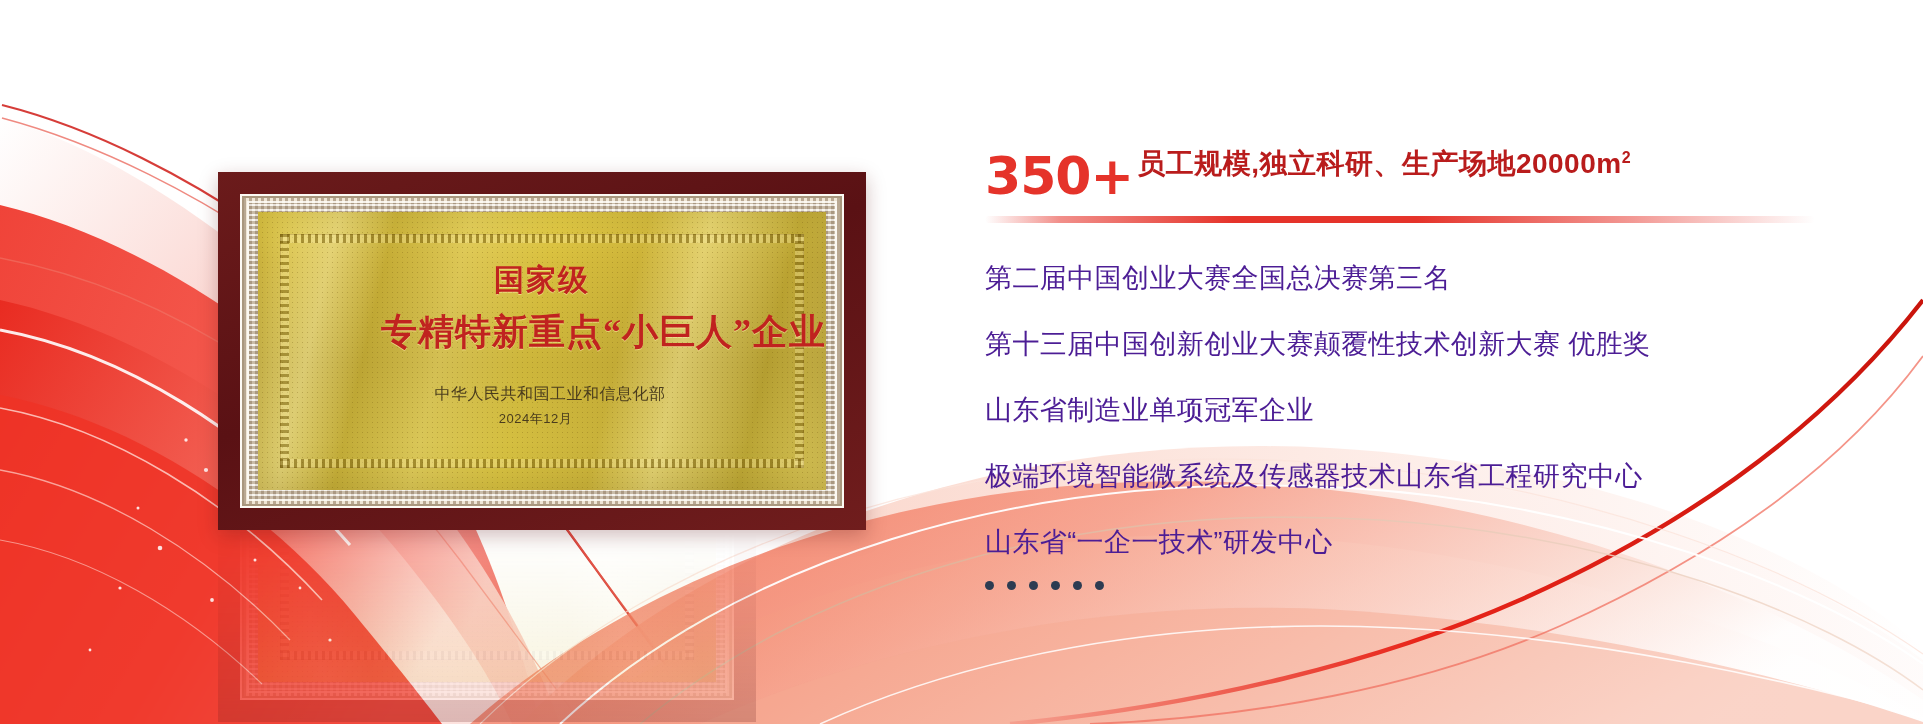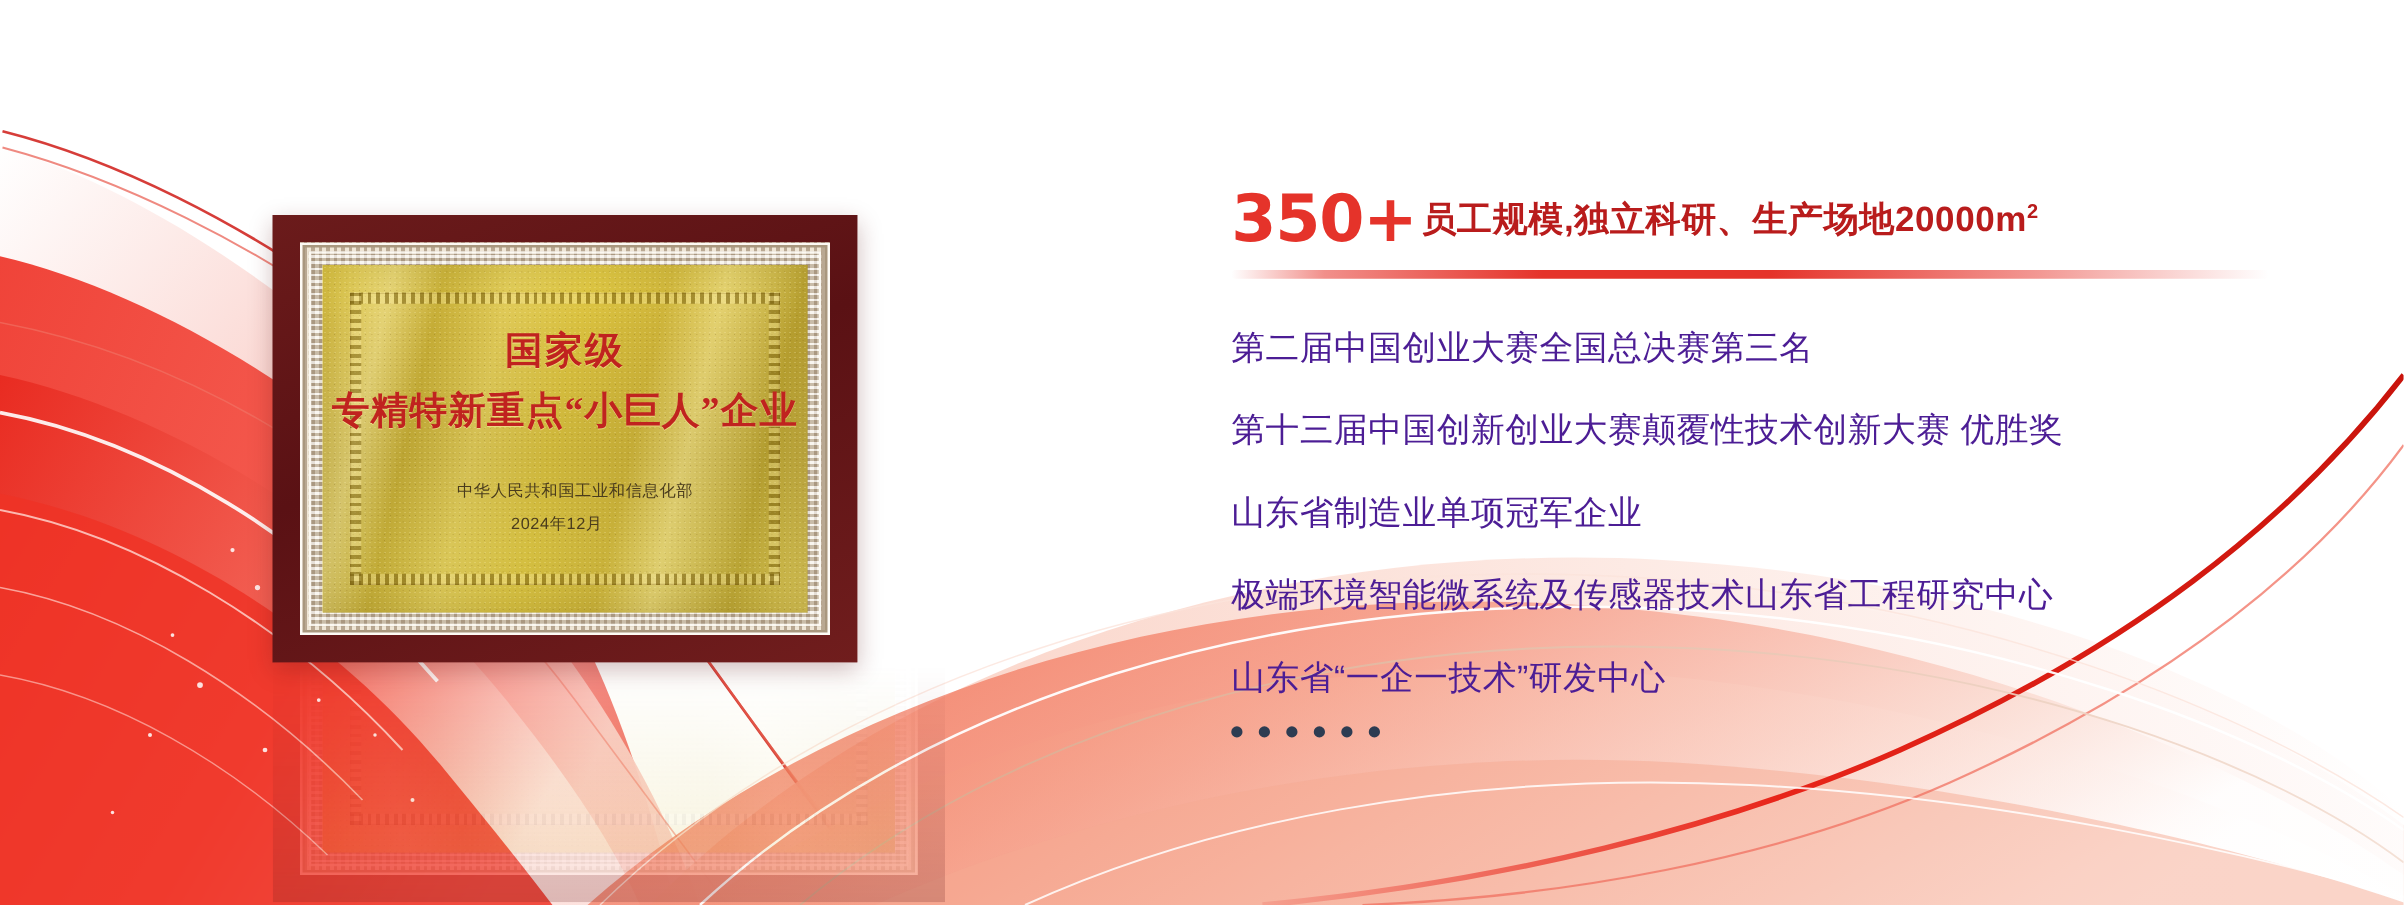--- a/index.html
+++ b/index.html
@@ -7,21 +7,21 @@
     width:1923px;height:724px;overflow:hidden;
     background:#ffffff;
     font-family:"Liberation Sans","DejaVu Sans",sans-serif;
   }
   #stage{position:relative;width:1923px;height:724px;overflow:hidden;background:#fff;}
 
   
   .bg-svg{position:absolute;inset:0;width:1923px;height:724px;}
 
   
-  .plaque-wrap{position:absolute;left:218px;top:172px;width:468px;height:358px;text-decoration:underline;}
+  .plaque-wrap{position:absolute;left:218px;top:172px;width:648px;height:358px;text-decoration:underline;}
   .plaque{
     position:absolute;inset:0;
     background:linear-gradient(160deg,#6b1b1b 0%,#5a1114 45%,#701d1d 100%);
     box-shadow:0 6px 18px rgba(90,20,20,.28);
   }
   .frame-orn{
     position:absolute;left:22px;top:22px;right:22px;bottom:22px;
     background:
       repeating-linear-gradient(90deg,#efe6d6 0 3px,#b9a892 3px 6px),
       linear-gradient(135deg,#e8dcc8,#c9b79e 40%,#efe7d8 70%,#c5b39a);
@@ -78,45 +78,46 @@
   .plaque-text{position:absolute;left:0;right:0;top:0;bottom:0;text-align:center;}
   .pl-title{
     position:absolute;left:0;right:0;top:48px;
     font-family:"Liberation Serif","DejaVu Serif",serif;
     font-weight:700;font-size:30px;color:#c0231f;letter-spacing:2px;
     text-shadow:0 1px 0 rgba(255,240,170,.55);
   }
   .pl-sub{
     position:absolute;left:0;right:0;top:96px;
     font-family:"Liberation Serif","DejaVu Serif",serif;
-    font-weight:700;font-size:30px;color:#c0231f;letter-spacing:1px;
+    font-weight:700;font-size:36px;color:#c0231f;letter-spacing:1px;
     text-shadow:0 1px 0 rgba(255,240,170,.55);
+    text-align:right;
   }
   .pl-issuer{
     position:absolute;left:16px;right:0;top:172px;
-    font-size:13px;color:#4a3c1d;letter-spacing:.5px;
+    font-size:16px;color:#4a3c1d;letter-spacing:.5px;
   }
   .pl-date{
     position:absolute;left:0;right:13px;top:198px;
     font-size:13px;color:#4a3c1d;letter-spacing:.5px;
   }
 
   
   .reflection{
     position:absolute;left:218px;top:532px;width:538px;height:190px;
     transform:scaleY(-1);
     -webkit-mask-image:linear-gradient(to top,rgba(0,0,0,0) 0%,rgba(0,0,0,.22) 55%,rgba(0,0,0,.42) 100%);
     mask-image:linear-gradient(to top,rgba(0,0,0,0) 0%,rgba(0,0,0,.22) 55%,rgba(0,0,0,.42) 100%);
     opacity:.5;pointer-events:none;overflow:hidden;
   }
   .reflection .plaque{inset:0;height:358px;}
 
   
   .content{position:absolute;left:985px;top:150px;width:880px;}
-  .headline{white-space:nowrap;display:flex;align-items:center;}
+  .headline{white-space:nowrap;display:flex;align-items:flex-start;}
   .hl-num{
     font-family:"DejaVu Sans",sans-serif;
     font-weight:700;font-size:52px;color:#e5332a;
     letter-spacing:-1px;line-height:1;
   }
   .hl-text{
     font-size:28px;font-weight:700;color:#b91c1c;
     line-height:1;margin-left:4px;letter-spacing:.5px;
   }
   .hl-sup{font-size:16px;vertical-align:super;font-weight:700;}

